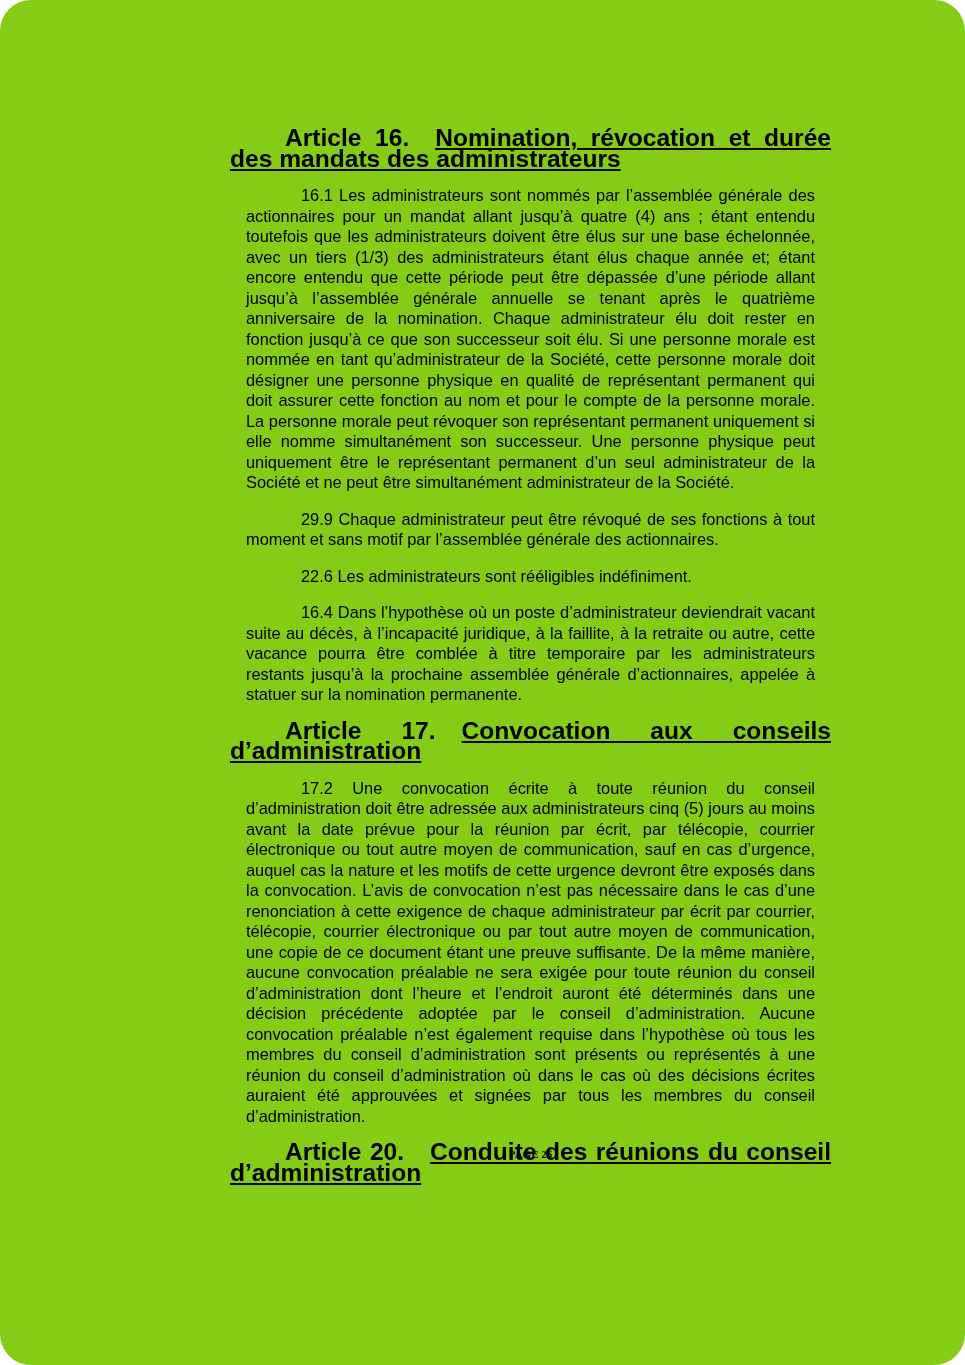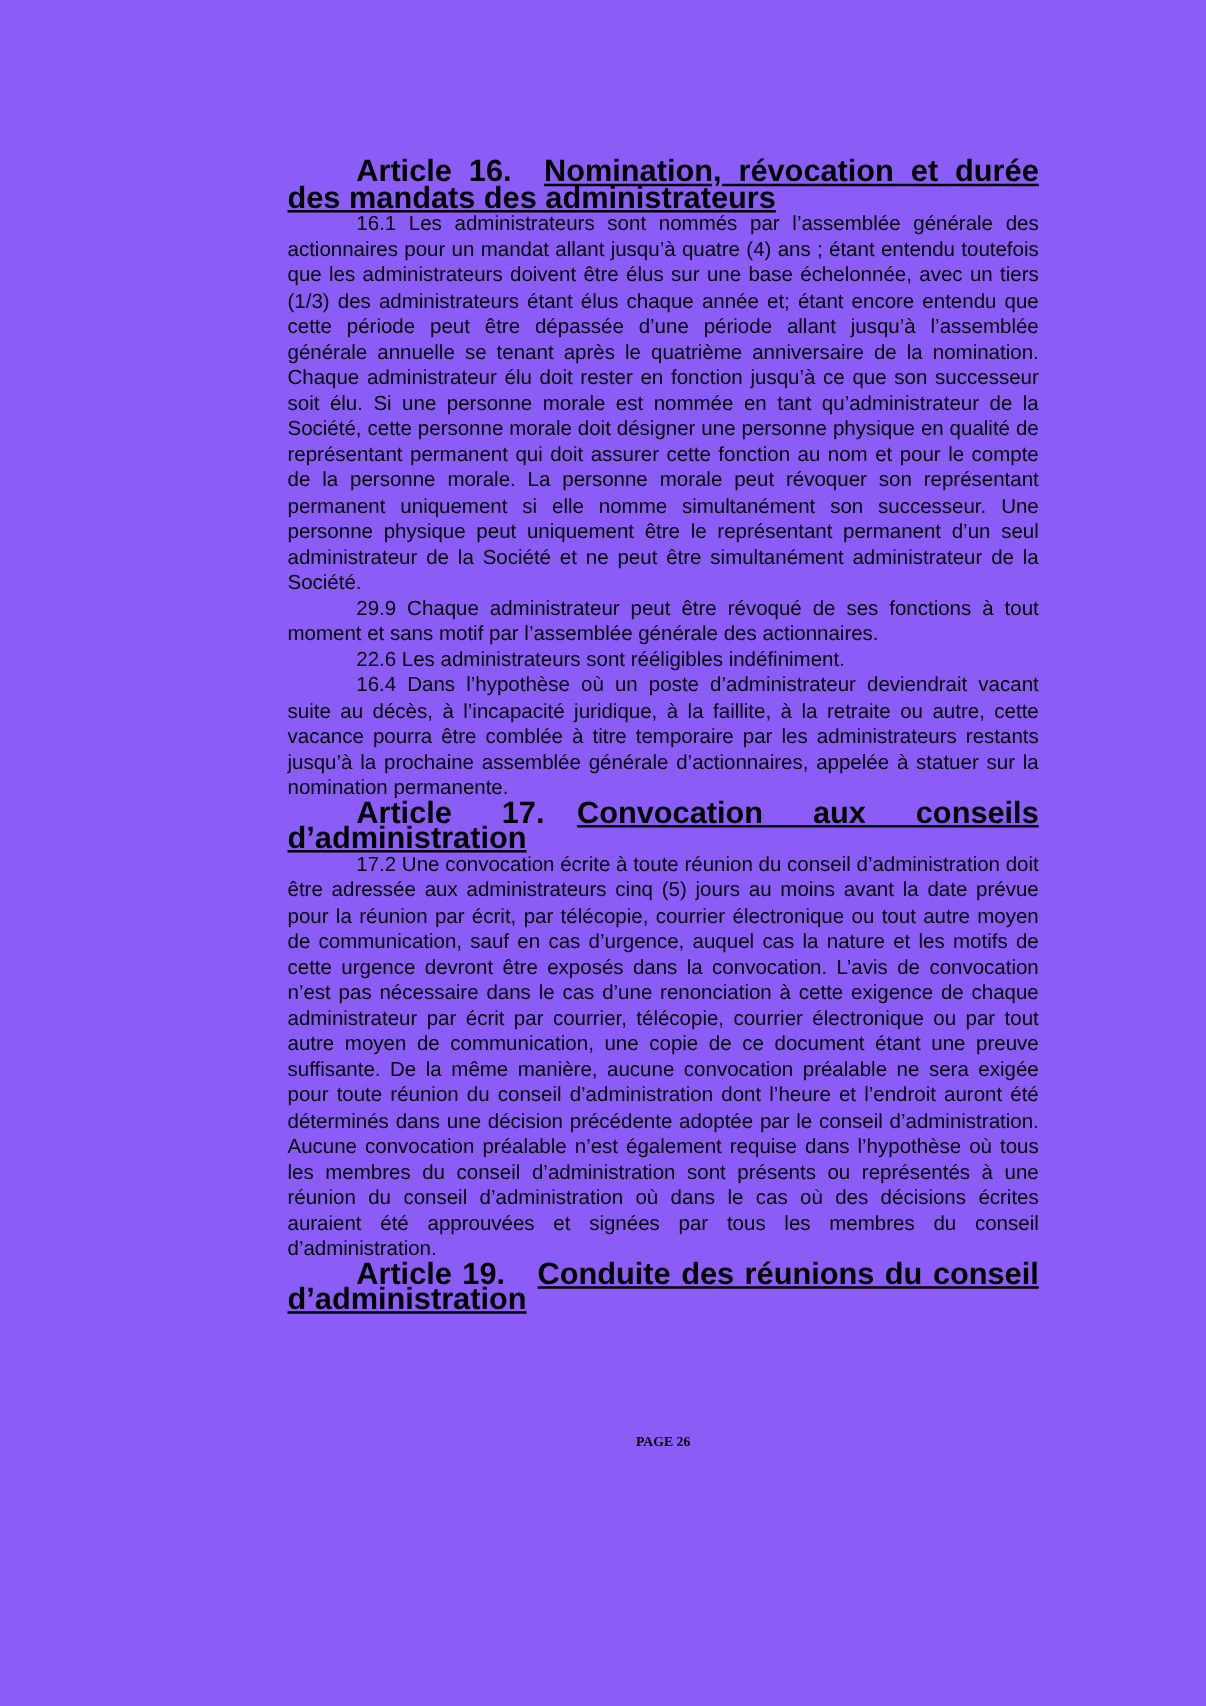--- a/index.html
+++ b/index.html
@@ -11,33 +11,34 @@
     width: 965px;
     height: 1365px;
     position: relative;
     overflow: hidden;
     font-family: "Liberation Sans", "DejaVu Sans", sans-serif;
     color: #000000;
   }
   .sheet {
     position: absolute;
     inset: 0;
-    background: #8b5cf6;
+    background: #84cc16;
+    border-radius: 31px;
   }
   .content {
     position: absolute;
     left: 230px;
     top: 128px;
     width: 601px;
     font-size: 16.4px;
     line-height: 20.5px;
     text-align: justify;
   }
   .content p {
-    margin: 0;
+    margin: 16px;
     text-indent: 55px;
   }
   .article-heading {
     margin: 0;
     font-weight: bold;
     text-indent: 55px;
     text-align: justify;
   }
   .article-title {
     text-decoration: underline;
@@ -70,19 +71,19 @@
     <p>29.9 Chaque administrateur peut être révoqué de ses fonctions à tout moment et sans motif par l’assemblée générale des actionnaires.</p>
     <p>22.6 Les administrateurs sont rééligibles indéfiniment.</p>
     <p>16.4 Dans l’hypothèse où un poste d’administrateur deviendrait vacant suite au décès, à l’incapacité juridique, à la faillite, à la retraite ou autre, cette vacance pourra être comblée à titre temporaire par les administrateurs restants jusqu’à la prochaine assemblée générale d’actionnaires, appelée à statuer sur la nomination permanente.</p>
 
     <h2 class="article-heading">
       <span>Article 17.</span><span class="tab"></span><span class="article-title">Convocation aux conseils d’administration</span>
     </h2>
     <p>17.2 Une convocation écrite à toute réunion du conseil d’administration doit être adressée aux administrateurs cinq (5) jours au moins avant la date prévue pour la réunion par écrit, par télécopie, courrier électronique ou tout autre moyen de communication, sauf en cas d’urgence, auquel cas la nature et les motifs de cette urgence devront être exposés dans la convocation. L’avis de convocation n’est pas nécessaire dans le cas d’une renonciation à cette exigence de chaque administrateur par écrit par courrier, télécopie, courrier électronique ou par tout autre moyen de communication, une copie de ce document étant une preuve suffisante. De la même manière, aucune convocation préalable ne sera exigée pour toute réunion du conseil d’administration dont l’heure et l’endroit auront été déterminés dans une décision précédente adoptée par le conseil d’administration. Aucune convocation préalable n’est également requise dans l’hypothèse où tous les membres du conseil d’administration sont présents ou représentés à une réunion du conseil d’administration où dans le cas où des décisions écrites auraient été approuvées et signées par tous les membres du conseil d’administration.</p>
 
     <h2 class="article-heading">
-      <span>Article 19.</span><span class="tab"></span><span class="article-title">Conduite des réunions du conseil d’administration</span>
+      <span>Article 20.</span><span class="tab"></span><span class="article-title">Conduite des réunions du conseil d’administration</span>
     </h2>
 
   </div>
 
   <div class="footer">PAGE 26</div>
 </div>
 
 </body></html>

